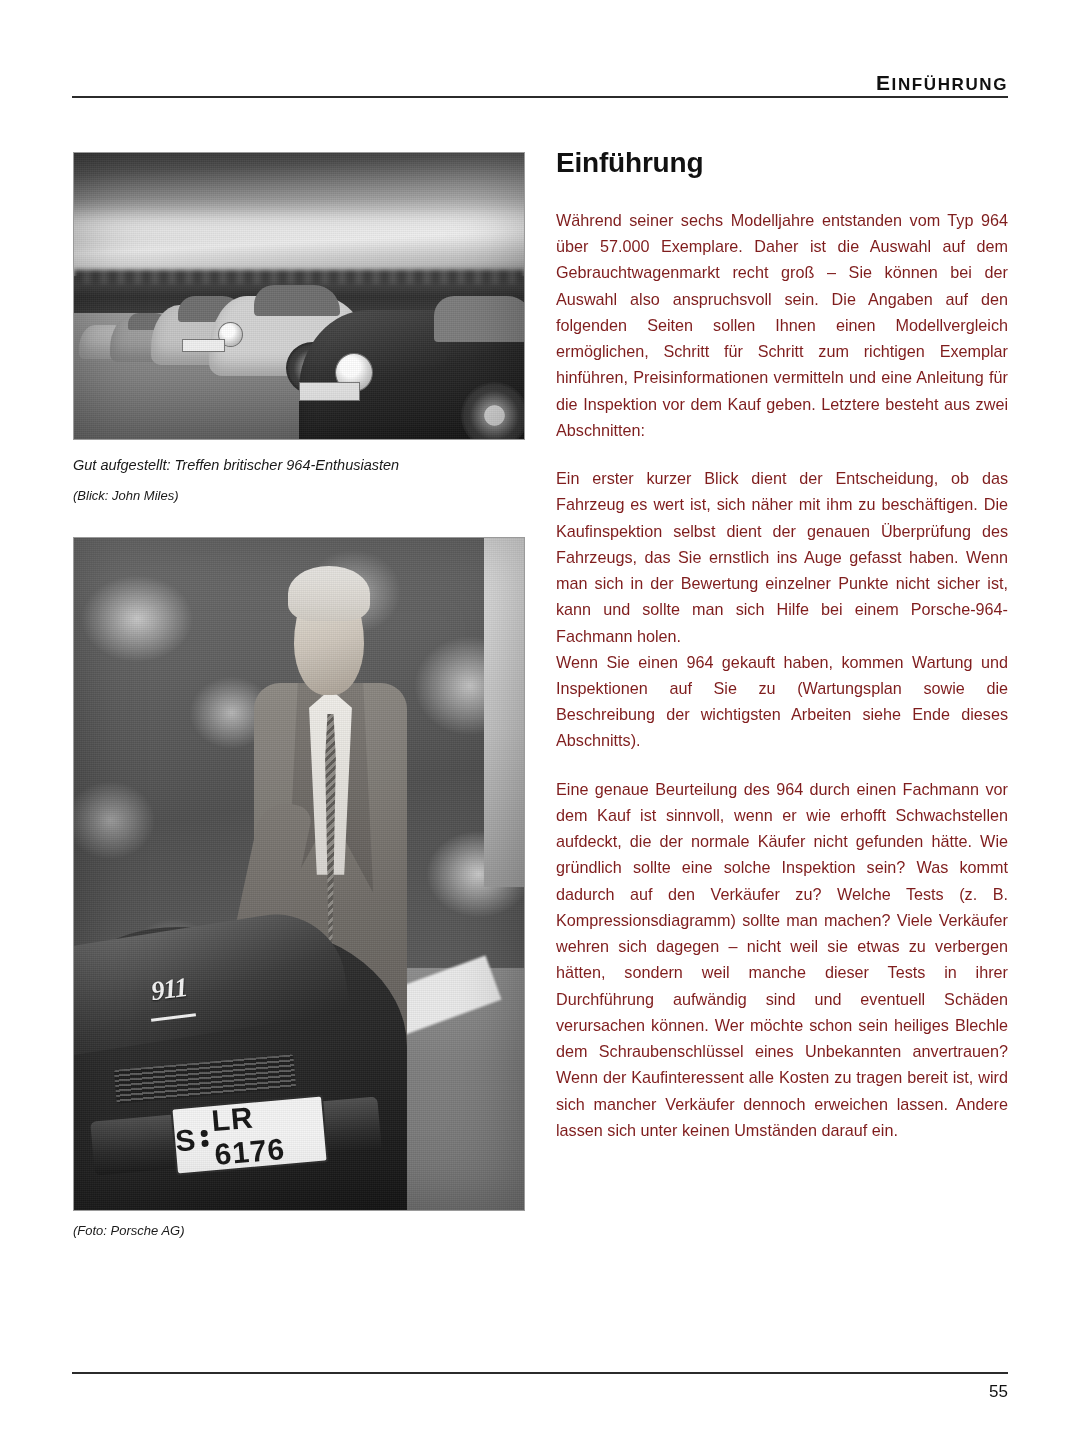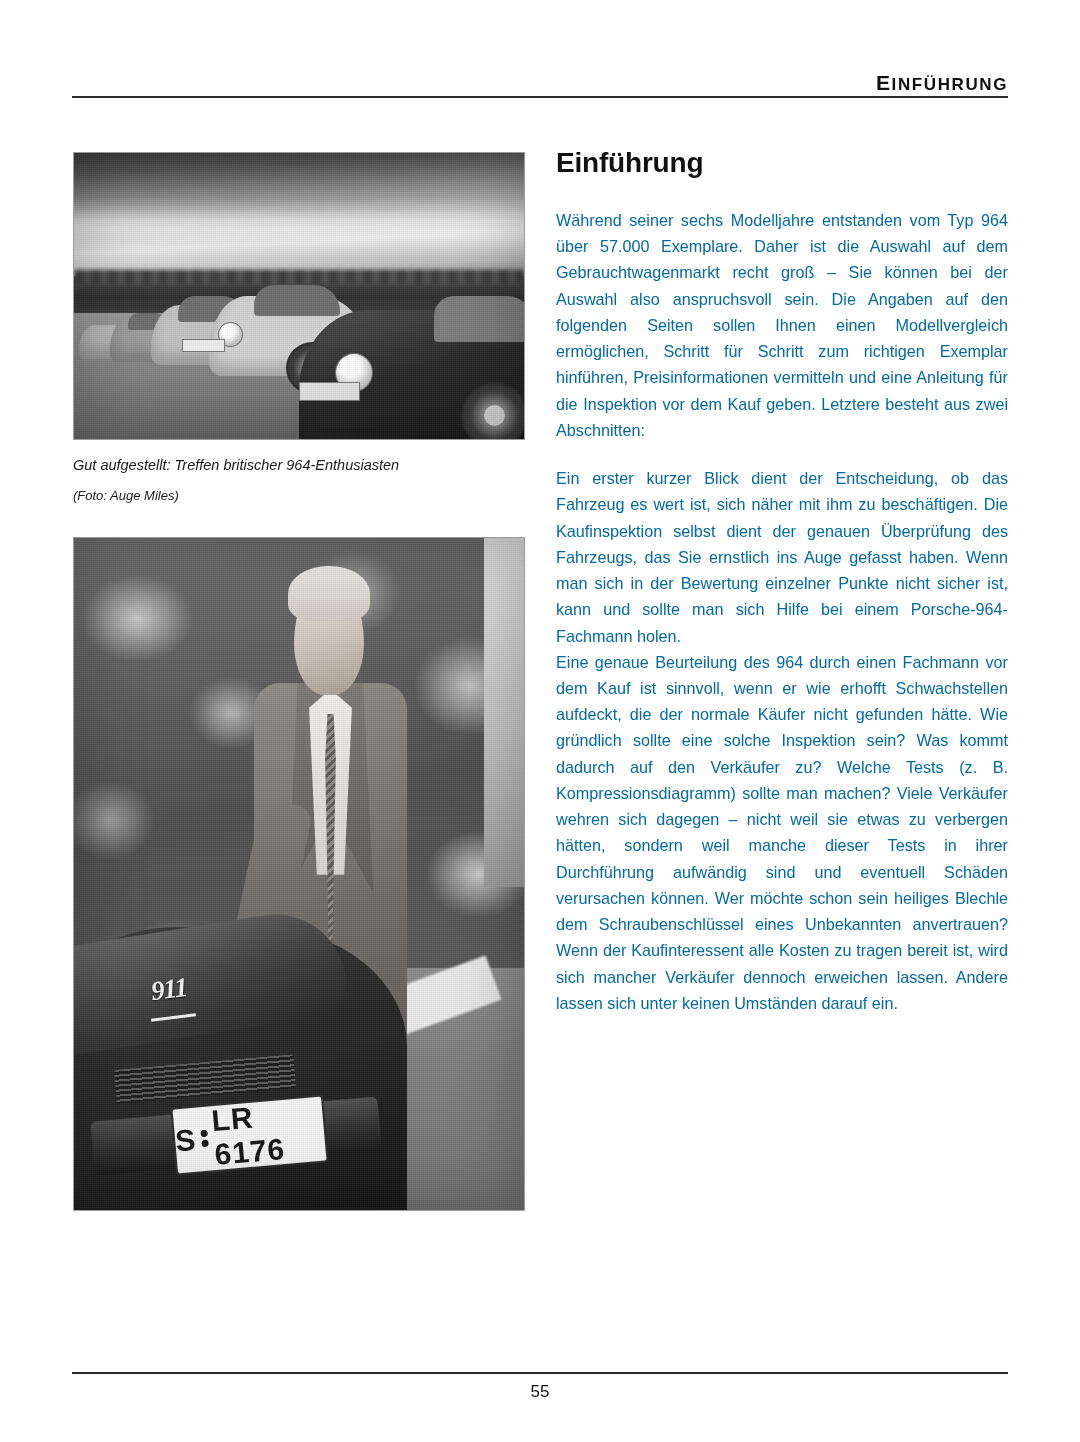--- a/index.html
+++ b/index.html
@@ -104,40 +104,40 @@
     font-size: 19px;
     font-weight: 700;
     margin: 34px 0 24px 0;
     color: #111111;
   }
   p.body {
     font-size: 16.2px;
     line-height: 1.62;
     text-align: justify;
     margin: 0 0 22px 0;
-    color: #0369a1;
+    color: #7f1d1d;
     hyphens: manual;
   }
   p.body.tight { margin-bottom: 0; }
 
   
   .rule-bottom {
     position: absolute;
     left: 72px;
     top: 1372px;
     width: 936px;
     height: 2px;
     background: #2b2b2b;
   }
   .page-number {
     position: absolute;
     left: 72px;
     top: 1382px;
     width: 936px;
-    text-align: center;
+    text-align: right;
     font-size: 17px;
     color: #111111;
   }
 
   
   .p1-sky {
     position: absolute; left: 0; top: 0; width: 100%; height: 47%;
     background: linear-gradient(177deg,#3a3a3a 0%,#555 14%,#8e8e8e 32%,#c9c9c9 52%,#e8e8e8 64%,#bdbdbd 82%,#6e6e6e 100%);
   }
   .p1-sky-streak {
@@ -356,21 +356,21 @@
       <div class="p1-glass" style="left:80%;top:50%;width:22%;height:16%;background:#7c7c7c;"></div>
       <div class="p1-lamp" style="left:58%;top:70%;width:8%;height:13%;"></div>
       <div class="p1-plate" style="left:50%;top:80%;width:13%;height:6%;background:#e4e4e4;"></div>
       <div class="p1-wheel" style="left:86%;top:80%;width:14%;height:22%;"></div>
 
       <div class="grain"></div>
       <div class="p2-vignette"></div>
     </div>
 
     <div class="photo-caption">Gut aufgestellt: Treffen britischer 964-Enthusiasten</div>
-    <div class="photo-credit">(Foto: Auge Miles)</div>
+    <div class="photo-credit">(Blick: John Miles)</div>
 
     <div class="block-gap"></div>
 
     <div class="photo photo-2">
       <div class="p2-bg"></div>
       <div class="p2-road"></div>
       <div class="p2-asphalt"></div>
       <div class="p2-stripe"></div>
 
       <div class="p2-man">
@@ -399,27 +399,29 @@
             <i></i>
             <i></i>
           </span>
         <span>LR 6176</span>
       </div>
 
       <div class="grain"></div>
       <div class="p2-vignette"></div>
     </div>
 
+    <div class="photo-credit">(Foto: Porsche AG)</div>
   </div>
 
   <div class="col-right">
     <h1 class="title">Einführung</h1>
 
     <p class="body">Während seiner sechs Modelljahre entstanden vom Typ 964 über 57.000 Exemplare. Daher ist die Auswahl auf dem Gebrauchtwagenmarkt recht groß – Sie können bei der Auswahl also anspruchsvoll sein. Die Angaben auf den folgenden Seiten sollen Ihnen einen Modellvergleich ermöglichen, Schritt für Schritt zum richtigen Exemplar hinführen, Preisinformationen vermitteln und eine Anleitung für die Inspektion vor dem Kauf geben. Letztere besteht aus zwei Abschnitten:</p>
     <p class="body tight">Ein erster kurzer Blick dient der Entscheidung, ob das Fahrzeug es wert ist, sich näher mit ihm zu beschäftigen. Die Kaufinspektion selbst dient der genauen Überprüfung des Fahrzeugs, das Sie ernstlich ins Auge gefasst haben. Wenn man sich in der Bewertung einzelner Punkte nicht sicher ist, kann und sollte man sich Hilfe bei einem Porsche-964-Fachmann holen.</p>
+    <p class="body">Wenn Sie einen 964 gekauft haben, kommen Wartung und Inspektionen auf Sie zu (Wartungsplan sowie die Beschreibung der wichtigsten Arbeiten siehe Ende dieses Abschnitts).</p>
 
 
     <p class="body">Eine genaue Beurteilung des 964 durch einen Fachmann vor dem Kauf ist sinnvoll, wenn er wie erhofft Schwachstellen aufdeckt, die der normale Käufer nicht gefunden hätte. Wie gründlich sollte eine solche Inspektion sein? Was kommt dadurch auf den Verkäufer zu? Welche Tests (z. B. Kompressionsdiagramm) sollte man machen? Viele Verkäufer wehren sich dagegen – nicht weil sie etwas zu verbergen hätten, sondern weil manche dieser Tests in ihrer Durchführung aufwändig sind und eventuell Schäden verursachen können. Wer möchte schon sein heiliges Blechle dem Schraubenschlüssel eines Unbekannten anvertrauen? Wenn der Kaufinteressent alle Kosten zu tragen bereit ist, wird sich mancher Verkäufer dennoch erweichen lassen. Andere lassen sich unter keinen Umständen darauf ein.</p>
   </div>
 
   <div class="rule-bottom"></div>
   <div class="page-number">55</div>
 </div>
 
 </body></html>

